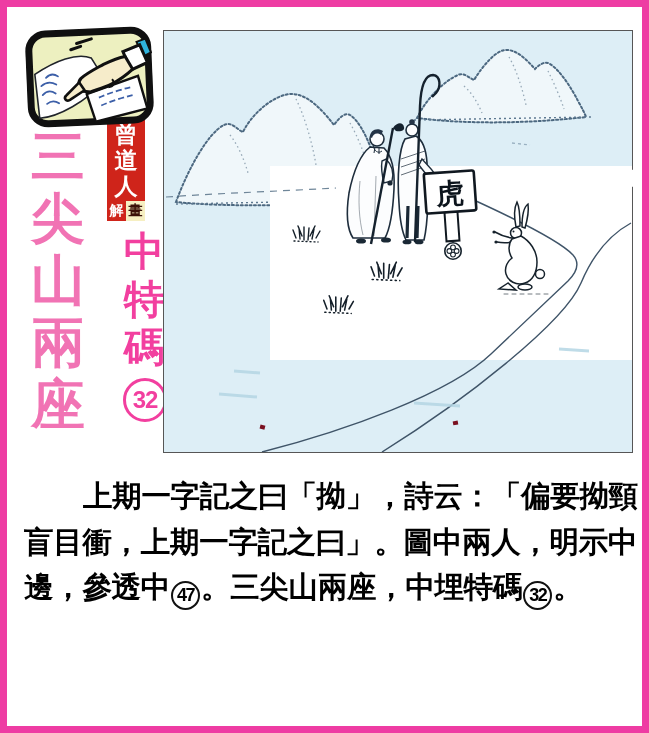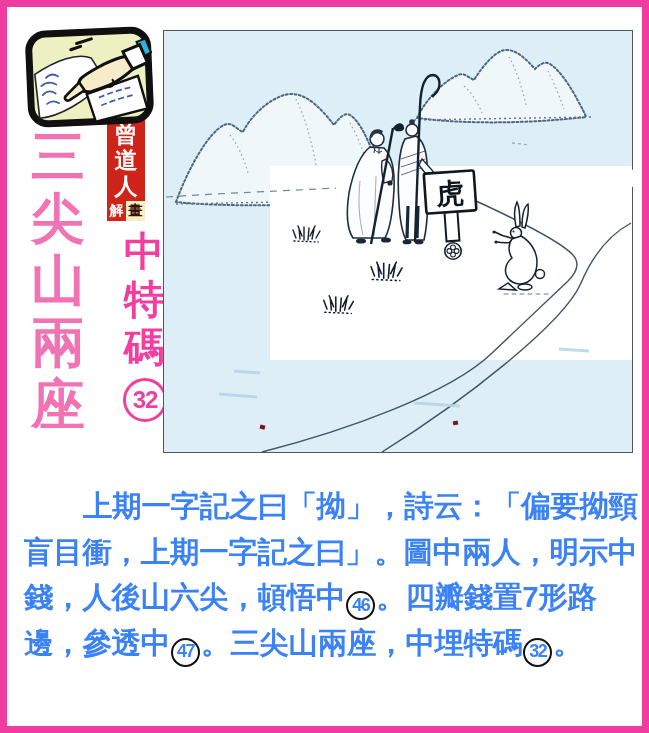--- a/index.html
+++ b/index.html
@@ -50,23 +50,23 @@
     display:flex;align-items:center;justify-content:center;
   }
   
   .illustration{
     position:absolute;left:156px;top:23px;width:468px;height:421px;
     border:1px solid #565656;background:#ddeef6;
   }
   .illustration svg{display:block;}
   
   .commentary{
-    position:absolute;left:17px;top:476px;width:620px;
+    position:absolute;left:17px;top:466px;width:620px;
     font-size:29.5px;line-height:45.6px;letter-spacing:-0.3px;
-    color:#3b82f6;font-weight:600;
+    color:#000000;font-weight:600;
   }
   .c-line{white-space:nowrap;}
   .c-line.indent{padding-left:59px;}
   .cnum{
     display:inline-flex;width:29px;height:29px;box-sizing:border-box;
     border:2px solid #111;border-radius:50%;
     align-items:center;justify-content:center;
     font-size:18px;letter-spacing:-1.5px;font-weight:600;
     vertical-align:-4px;margin:0 1px;
   }
@@ -236,18 +236,17 @@
           <path d="M -10,0 L -13,-8 M -6,1 L -7,-10 M -2,2 L -2,-11 M 2,2 L 3,-10 M 6,1 L 8,-9 M 10,0 L 14,-7 M -4,-2 L -8,-12 M 4,-2 L 9,-12"></path>
           <path d="M -12,3 L 12,4" stroke-dasharray="1 3"></path>
         </g>
       </g>
     </svg>
   </div>
 
   <div class="commentary">
       <div class="c-line indent">上期一字記之曰「拗」，詩云：「偏要拗頸</div>
       <div class="c-line">盲目衝，上期一字記之曰」。圖中兩人，明示中</div>
-      <div class="c-line">錢，人後山六尖，頓悟中<span class="cnum">46</span>。四瓣錢置7形路</div>
       <div class="c-line">邊，參透中<span class="cnum">47</span>。三尖山兩座，中埋特碼<span class="cnum">32</span>。</div>
     </div>
 
   <div class="notch"></div>
 </div>
 
 </body></html>

